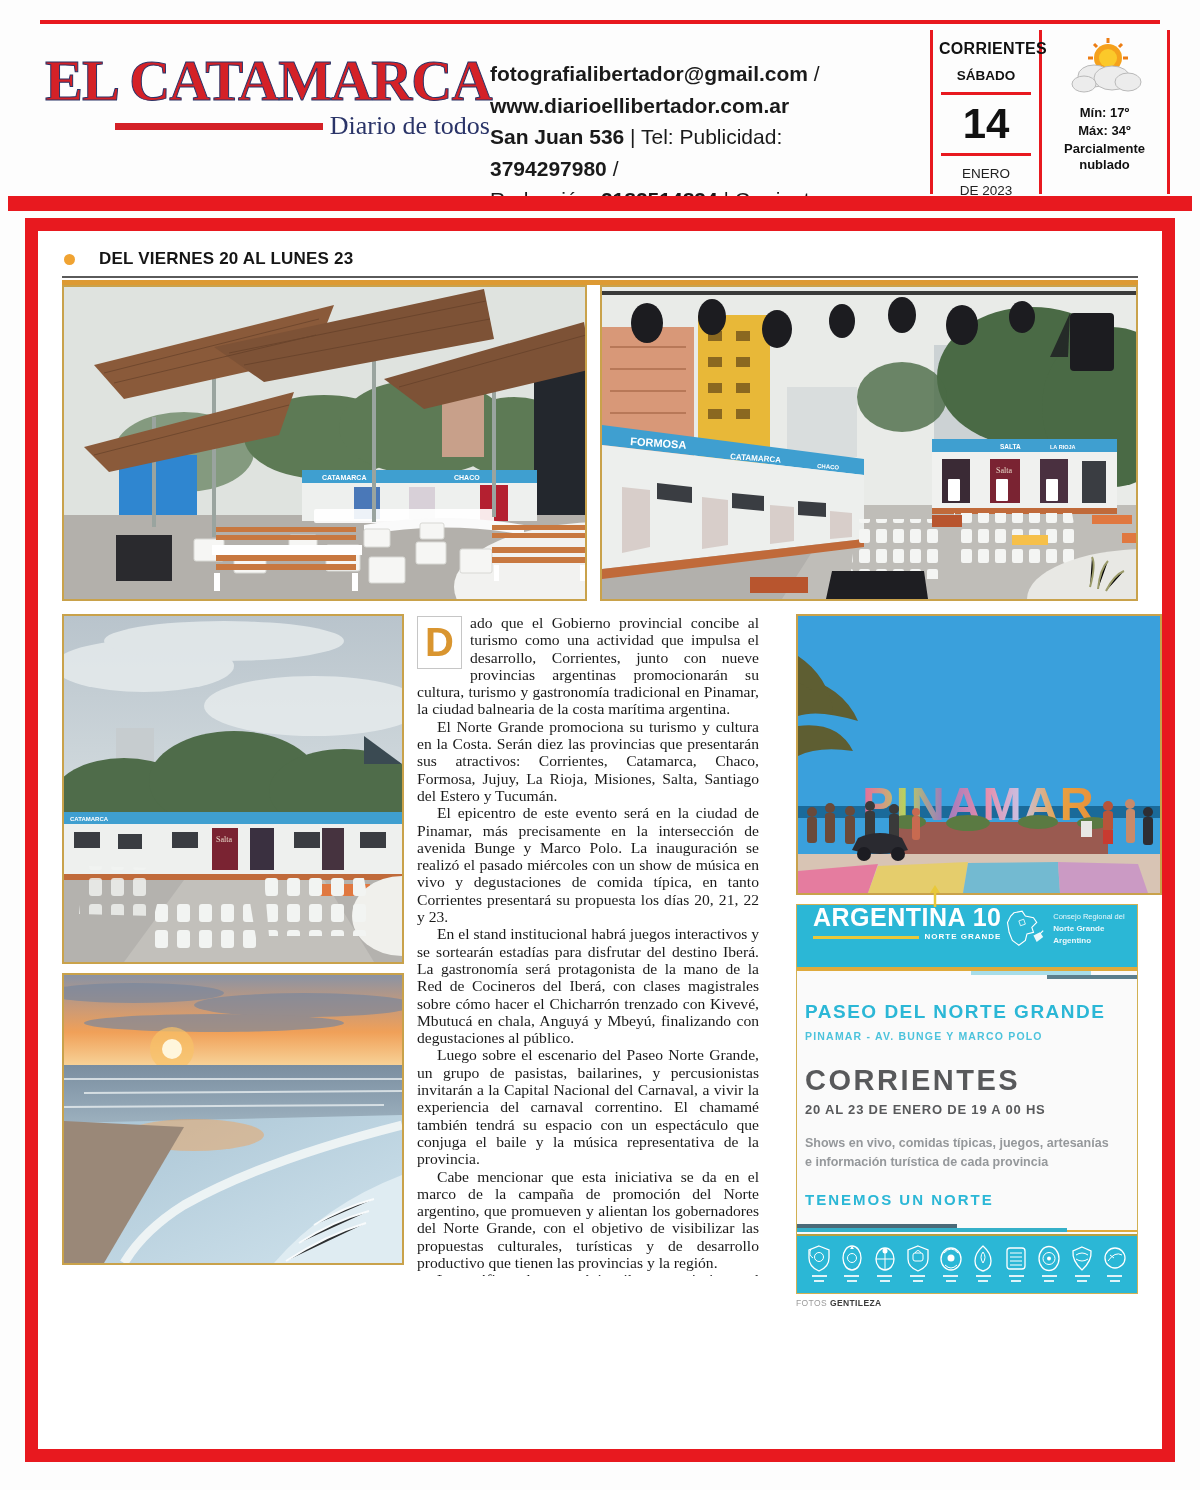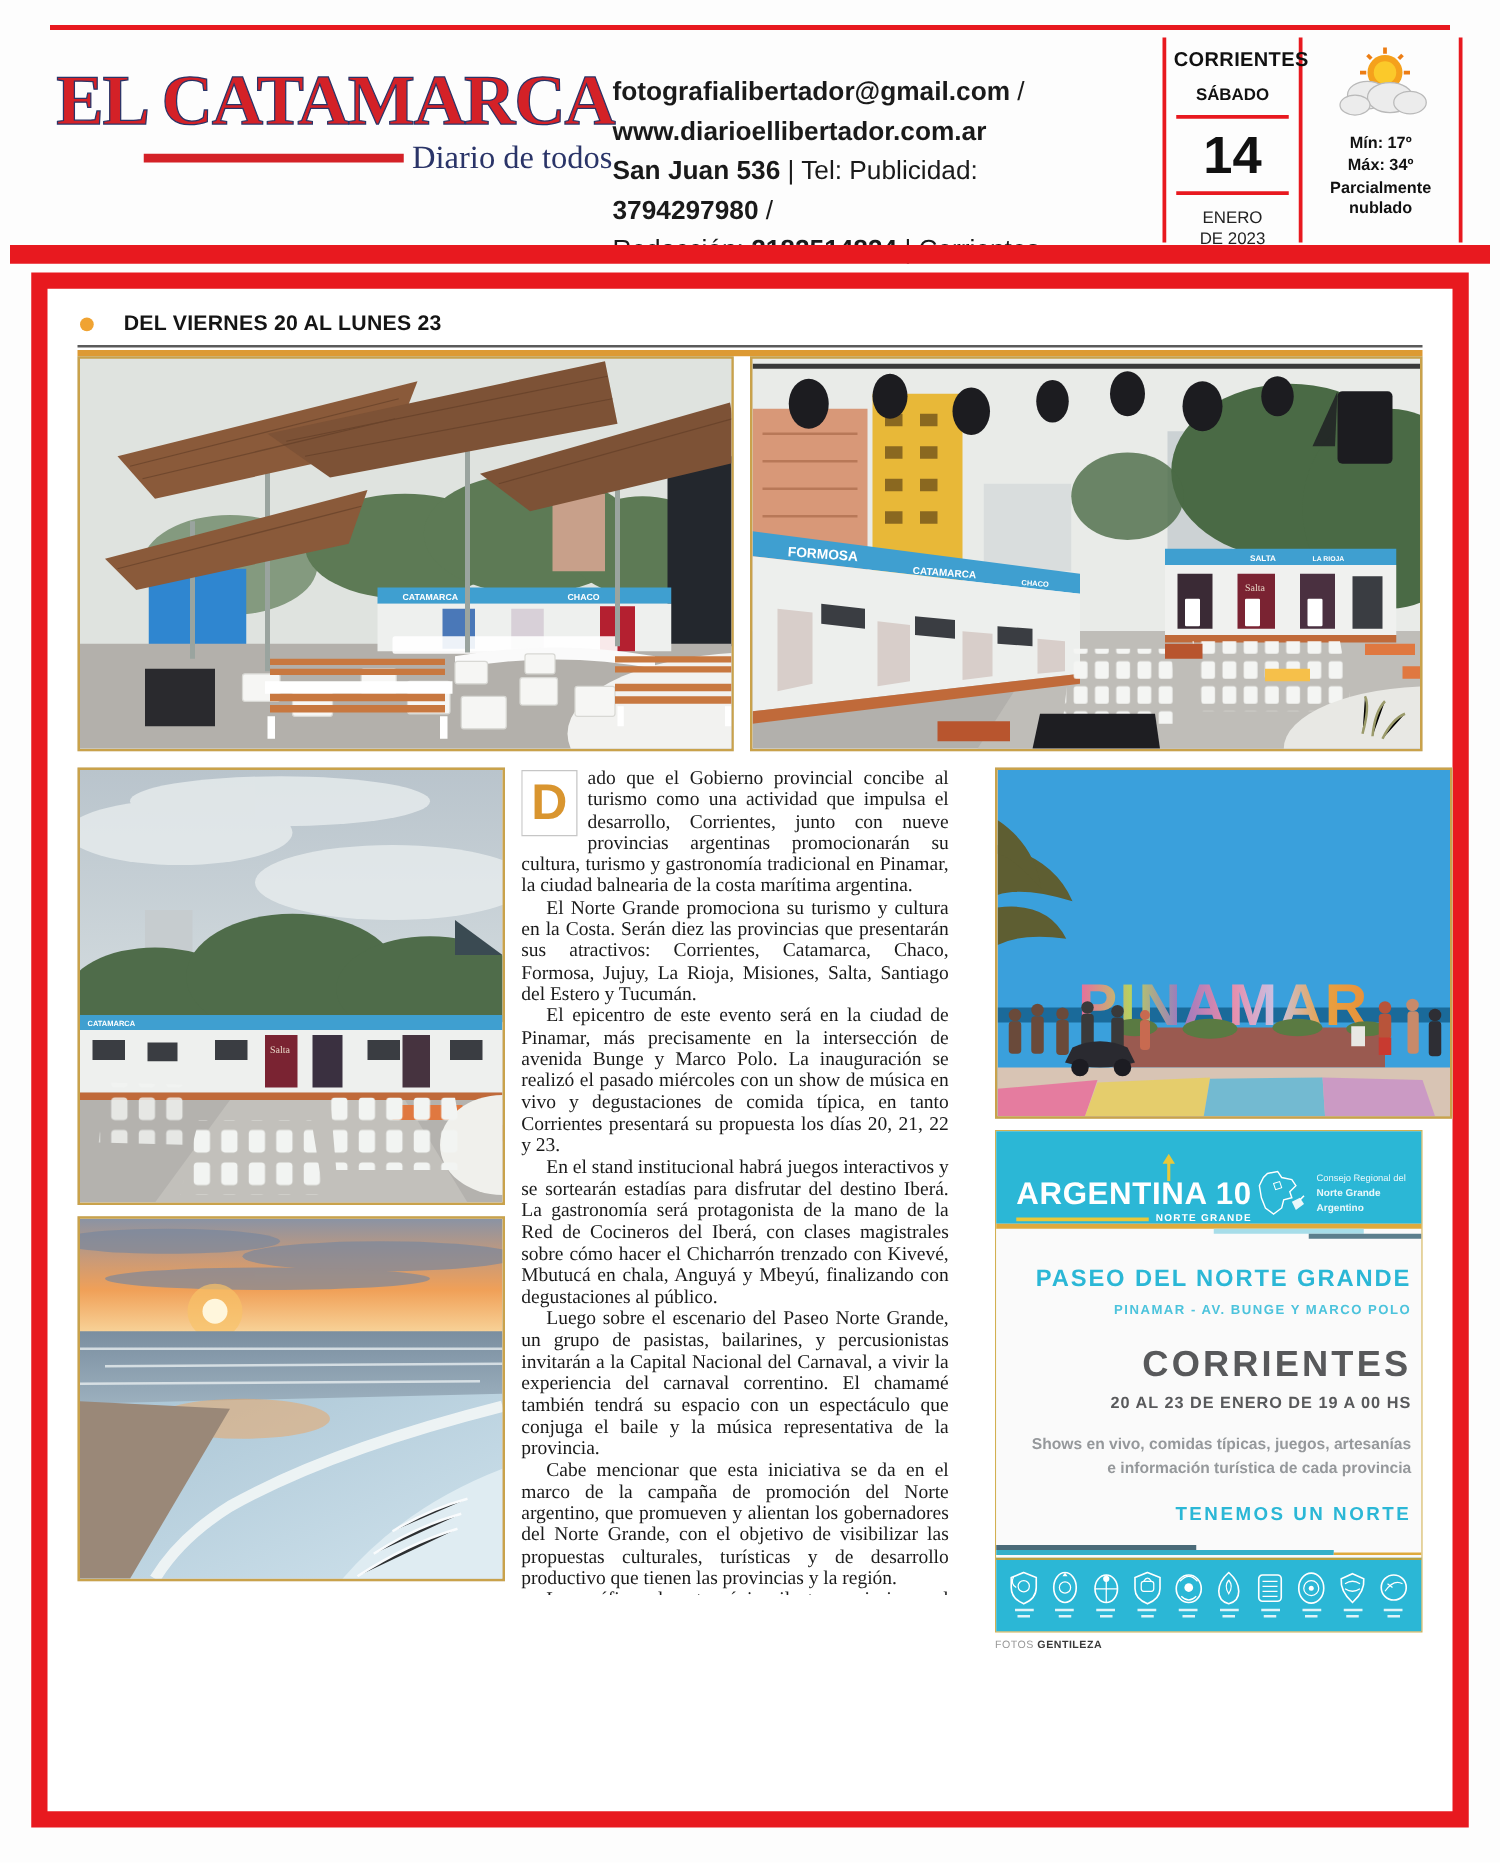--- a/index.html
+++ b/index.html
@@ -69,35 +69,35 @@
   .article p { margin:0; text-indent:20px; }
   .article p.lead { text-indent:0; }
   .dropcap {
     float:left; width:45px; height:53px; border:1px solid #c6c6c6; background:#fff;
     margin:2px 8px 0 0; display:flex; align-items:center; justify-content:center;
     font-family:"Liberation Sans", sans-serif; font-size:40px; font-weight:700; color:#d9952f;
   }
 
   
   .card { margin-top:9px; border:1px solid #d2b052; }
-  .card-head { background:#2bb7d6; height:74px; display:flex; align-items:flex-end; padding:0 10px 0 16px; }
+  .card-head { background:#2bb7d6; height:62px; display:flex; align-items:flex-start; padding:0 10px 0 16px; }
   .brand { position:relative; line-height:1; }
   .brand-main { font-size:25px; font-weight:800; color:#fff; letter-spacing:.5px; white-space:nowrap; }
   .brand-n { position:relative; display:inline-block; }
   .brand-arrow { position:absolute; left:1px; top:-20px; }
   .brand-underline { display:flex; align-items:center; margin-top:3px; }
   .brand-underline i { flex:1; height:3px; background:#e8c83a; margin-right:6px; }
   .brand-sub { font-size:8px; font-weight:800; color:#fff; letter-spacing:1px; }
   .council { margin-left:auto; display:flex; align-items:center; gap:8px; }
   .council-text { font-size:7.5px; color:#eaf8fb; line-height:1.5; }
   .council-text b { display:block; font-size:8px; }
   .card-gold-rule { height:4px; background:#dfaa3c; position:relative; }
   .card-gold-rule .seg-teal { position:absolute; right:46px; top:4px; width:120px; height:4px; background:#a7dde9; }
   .card-gold-rule .seg-dark { position:absolute; right:0; top:8px; width:90px; height:4px; background:#5c7f8d; }
-  .card-body { background:#fafafa; text-align:right; padding:30px 8px 16px; }
+  .card-body { background:#fafafa; text-align:left; padding:30px 8px 16px; }
   .card-title { font-size:19px; font-weight:800; color:#2bb7d6; letter-spacing:1.5px; }
   .card-subtitle { font-size:10.5px; font-weight:700; color:#4cc3dc; letter-spacing:1.2px; margin-top:7px; }
   .card-province { font-size:29px; font-weight:800; color:#58595b; letter-spacing:2.5px; margin-top:22px; }
   .card-schedule { font-size:13px; font-weight:800; color:#58595b; letter-spacing:.8px; margin-top:5px; }
   .card-desc { font-size:12.5px; font-weight:700; color:#95989b; line-height:1.5; margin-top:17px; }
   .card-slogan { font-size:15px; font-weight:800; color:#2bb7d6; letter-spacing:2px; margin-top:19px; }
   .card-bars { height:10px; position:relative; background:#fafafa; }
   .card-bars .bar-dark { position:absolute; left:0; top:0; width:160px; height:4px; background:#4a6a78; }
   .card-bars .bar-teal { position:absolute; left:0; top:4px; width:270px; height:4px; background:#35b0c8; }
   .card-bars .bar-gold { position:absolute; left:270px; right:0; top:6px; height:2px; background:#dfaa3c; }

